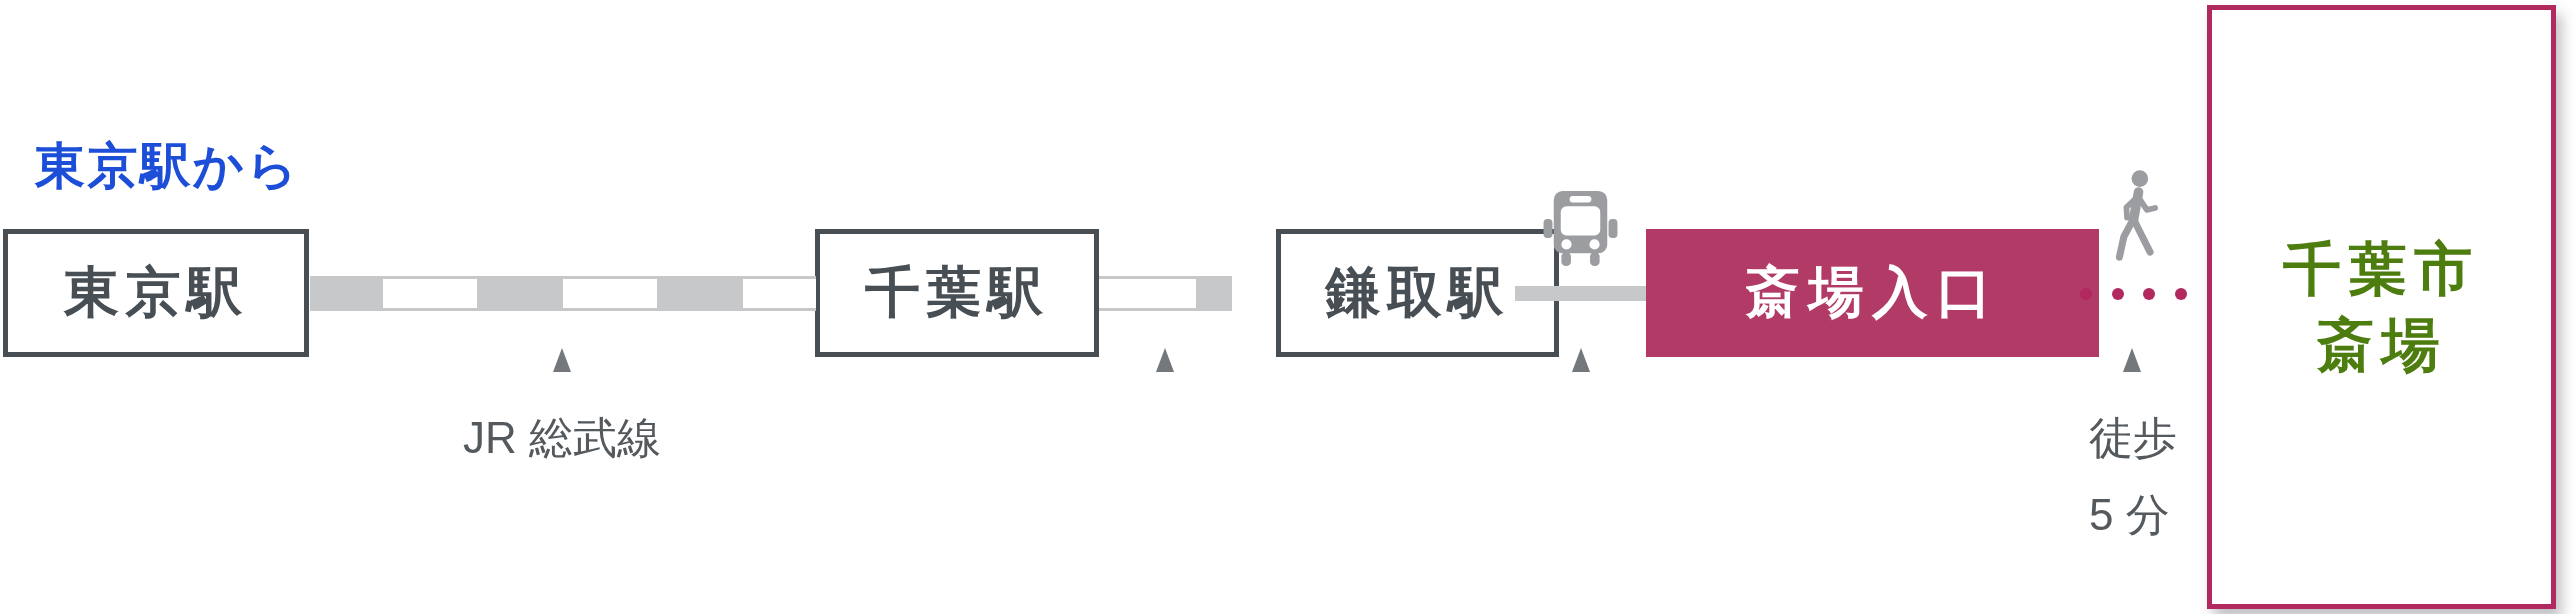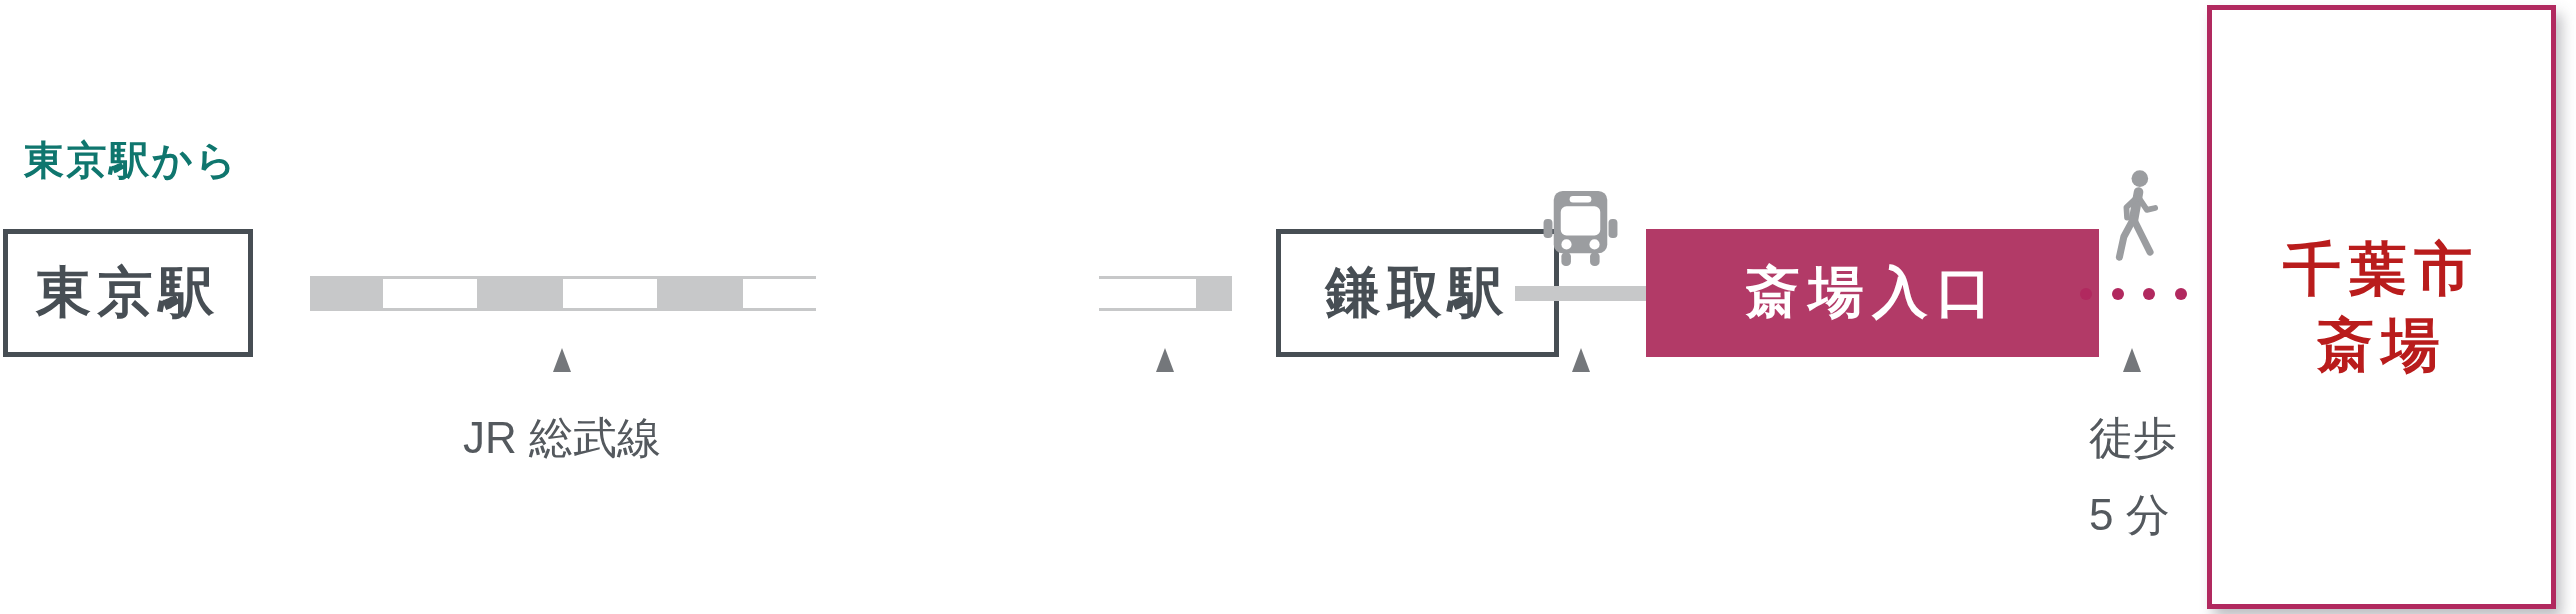--- a/index.html
+++ b/index.html
@@ -4,50 +4,50 @@
 <style>
   html,body{margin:0;padding:0;background:#ffffff;}
   .stage{
     position:relative;
     width:2576px;height:614px;
     background:#ffffff;
     overflow:hidden;
     font-family:"Liberation Sans","DejaVu Sans",sans-serif;
   }
   .heading{
-    position:absolute;left:24px;top:133px;
-    font-size:40px;font-weight:bold;color:#0f766e;
+    position:absolute;left:35px;top:133px;
+    font-size:50px;font-weight:bold;color:#1d4ed8;
     letter-spacing:2.6px;white-space:nowrap;
   }
   
   .box{
     position:absolute;top:229px;height:128px;
     box-sizing:border-box;
     background:#ffffff;border:5.1px solid #474e54;
     display:flex;align-items:center;justify-content:center;
   }
   .box .box-label{
     font-size:55px;font-weight:bold;color:#474e54;
     letter-spacing:6.4px;white-space:nowrap;
   }
   .box.highlight{background:#b23a67;border:none;}
   .box.highlight .box-label{color:#ffffff;letter-spacing:9px;}
-  .box.tokyo{left:3.2px;width:250px;}
+  .box.tokyo{left:3.2px;width:306px;}
   .box.chiba{left:815px;width:284px;}
   .box.kamatori{left:1276px;width:283px;}
   .box.saijo{left:1646px;width:453px;}
   
   .dest-box{
     position:absolute;left:2207px;top:5.1px;width:349px;height:604px;
     box-sizing:border-box;background:#ffffff;border:5.8px solid #b1295f;
     box-shadow:6.4px 9px 13px rgba(110,110,120,0.45);
     display:flex;flex-direction:column;align-items:center;justify-content:center;
   }
   .dest-line{
-    font-size:58px;font-weight:bold;color:#b91c1c;
+    font-size:58px;font-weight:bold;color:#4d7c0f;
     line-height:76px;letter-spacing:7.7px;text-align:center;white-space:nowrap;
   }
   
   .rail{
     position:absolute;top:276px;height:35px;
     box-sizing:border-box;
     border-top:3.2px solid #c7c8c9;border-bottom:3.2px solid #c7c8c9;
   }
   .rail.sobu{
     left:310px;width:506px;
@@ -95,20 +95,23 @@
 </style>
 </head>
 <body>
 
 <div class="stage">
 
   <div class="heading">東京駅から</div>
 
   <div class="box tokyo">
     <span class="box-label">東京駅</span>
+  </div>
+  <div class="box chiba">
+    <span class="box-label">千葉駅</span>
   </div>
   <div class="box kamatori">
     <span class="box-label">鎌取駅</span>
   </div>
   <div class="box highlight saijo">
     <span class="box-label">斎場入口</span>
   </div>
 
   <div class="dest-box">
     <span class="dest-line">千葉市</span>

